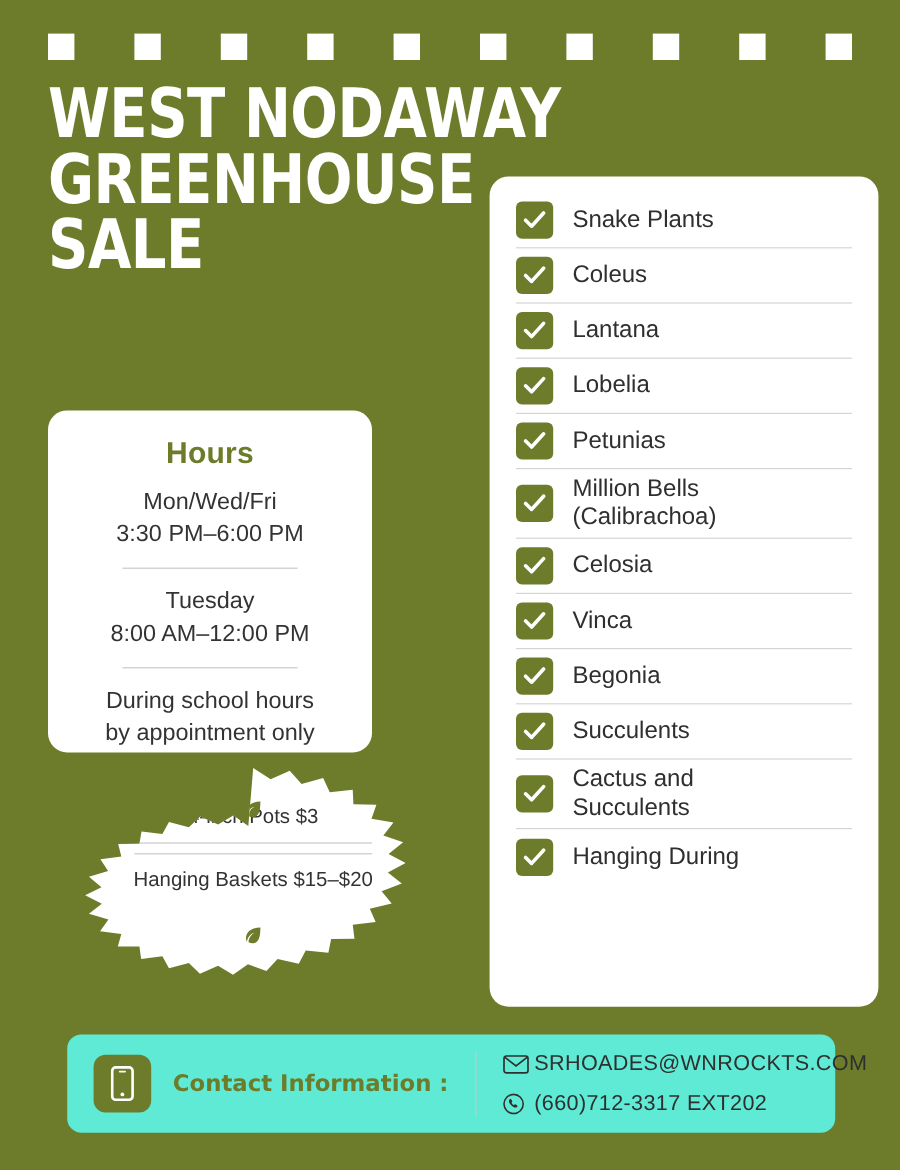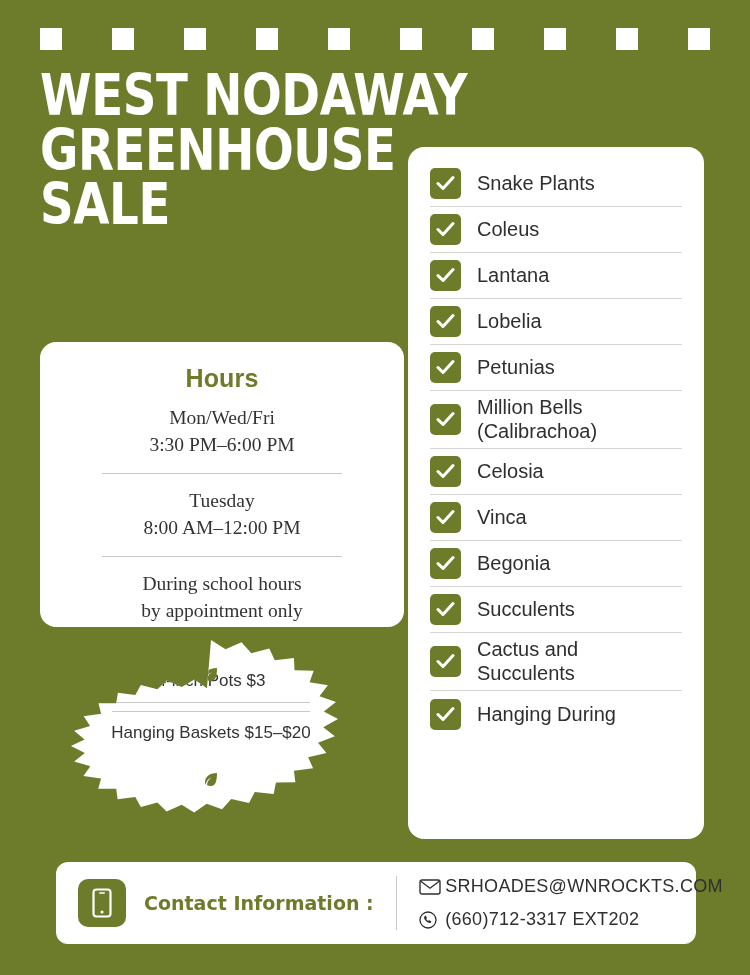--- a/index.html
+++ b/index.html
@@ -58,41 +58,40 @@
   .title .line {
     display: block;
     white-space: nowrap;
   }
 
   
   .hours-card {
     position: absolute;
     left: 40px;
     top: 342px;
-    width: 364px;
+    width: 270px;
     height: 285px;
     background: #ffffff;
     border-radius: 16px;
     box-sizing: border-box;
     padding: 22px 26px 18px 26px;
     text-align: center;
     color: #2d2d2d;
   }
   .hours-title {
     color: #6d7c2a;
     font-size: 25px;
     font-weight: bold;
     margin-bottom: 12px;
     letter-spacing: 0.2px;
   }
   .hours-line {
     font-size: 19.5px;
     line-height: 1.38;
     color: #333333;
-    font-family: Liberation Serif, serif;
   }
   .hr-div {
     border: none;
     border-top: 1.5px solid #c9c9c9;
     margin: 14px 36px;
   }
 
   
   .burst {
     position: absolute;
@@ -135,21 +134,21 @@
   }
   .leaf svg { display: block; }
   .leaf-top { left: 137px; top: 26px; }
   .leaf-bot { left: 137px; top: 131px; }
 
   
   .list-card {
     position: absolute;
     left: 408px;
     top: 147px;
-    width: 296px;
+    width: 324px;
     height: 692px;
     background: #ffffff;
     border-radius: 16px;
     box-sizing: border-box;
     padding: 14px 22px 10px 22px;
   }
   .list-row {
     display: flex;
     align-items: center;
     min-height: 46px;
@@ -180,21 +179,21 @@
     line-height: 1.18;
   }
 
   
   .contact-bar {
     position: absolute;
     left: 56px;
     top: 862px;
     width: 640px;
     height: 82px;
-    background: #ffffff;
+    background: #5eead4;
     border-radius: 12px;
     display: flex;
     align-items: center;
     box-sizing: border-box;
     padding: 0 22px;
   }
   .phone-badge {
     width: 48px;
     height: 48px;
     background: #6d7c2a;

